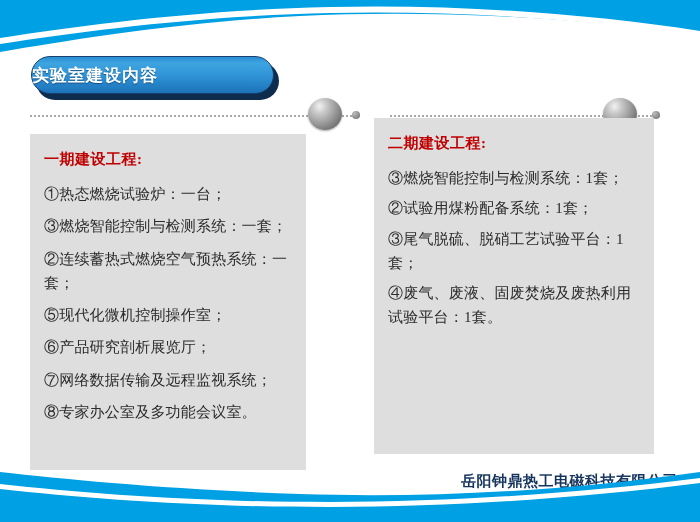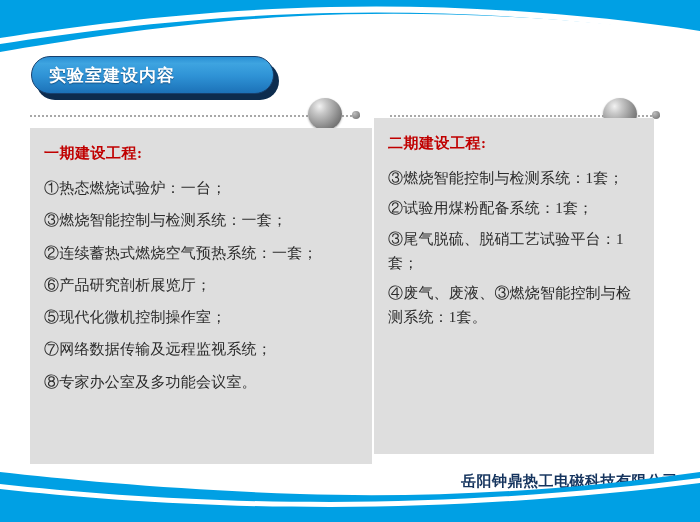--- a/index.html
+++ b/index.html
@@ -59,33 +59,32 @@
                 #1c72b8 100%);
     display: flex;
     align-items: center;
   }
   .title-text {
     color: #ffffff;
     font-family: "DejaVu Sans", "Liberation Sans", sans-serif;
     font-size: 17px;
     font-weight: bold;
     letter-spacing: 1px;
-    padding-left: 17px;
     text-shadow: 0 1px 1px rgba(0,40,80,0.55);
     white-space: nowrap;
   }
 
   
   .panel {
     position: absolute;
     box-sizing: border-box;
     background: #dedede;
     padding: 16px 12px 10px 14px;
   }
-  .panel-left  { left: 30px;  top: 128px; width: 342px; height: 336px; }
+  .panel-left  { left: 30px;  top: 134px; width: 276px; height: 336px; }
   .panel-right { left: 374px; top: 118px; width: 280px; height: 336px; }
 
   
   .rail {
     position: absolute;
     height: 12px;
     pointer-events: none;
   }
   .rail-left  { left: 30px;  top: 110px; width: 330px; }
   .rail-right { left: 390px; top: 110px; width: 270px; }
@@ -175,32 +174,32 @@
     <div class="rail-line"></div>
     <div class="sphere sphere-right"></div>
     <div class="rail-dot"></div>
   </div>
 
   <div class="panel panel-left">
     <p class="panel-heading">一期建设工程:</p>
     <p class="panel-item">①热态燃烧试验炉：一台；</p>
     <p class="panel-item">③燃烧智能控制与检测系统：一套；</p>
     <p class="panel-item">②连续蓄热式燃烧空气预热系统：一套；</p>
+    <p class="panel-item">⑤现代化微机控制操作室；</p>
     <p class="panel-item">⑥产品研究剖析展览厅；</p>
-    <p class="panel-item">⑤现代化微机控制操作室；</p>
     <p class="panel-item">⑦网络数据传输及远程监视系统；</p>
     <p class="panel-item">⑧专家办公室及多功能会议室。</p>
   </div>
 
   <div class="panel panel-right">
     <p class="panel-heading">二期建设工程:</p>
     <p class="panel-item">③燃烧智能控制与检测系统：1套；</p>
     <p class="panel-item">②试验用煤粉配备系统：1套；</p>
     <p class="panel-item">③尾气脱硫、脱硝工艺试验平台：1套；</p>
-    <p class="panel-item">④废气、废液、③燃烧智能控制与检测系统：1套。</p>
+    <p class="panel-item">④废气、废液、固废焚烧及废热利用试验平台：1套。</p>
   </div>
 
   <div class="footer-company">岳阳钟鼎热工电磁科技有限公司</div>
 
   <svg class="wave-svg wave-bottom" viewBox="0 0 700 60" preserveAspectRatio="none">
     <path d="M0,60 L700,60 L700,10 C560,30 420,36 300,32 C180,28 70,18 0,10 Z" fill="#00a0e4"></path>
     <path d="M0,22 C90,32 200,40 330,40 C460,40 590,30 700,16 L700,21 C590,35 460,45 330,45 C200,45 90,37 0,27 Z" fill="#ffffff"></path>
   </svg>
 
 </div>

